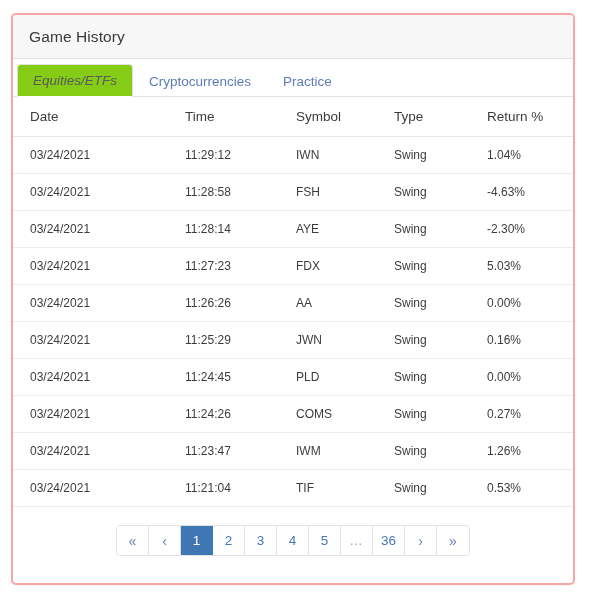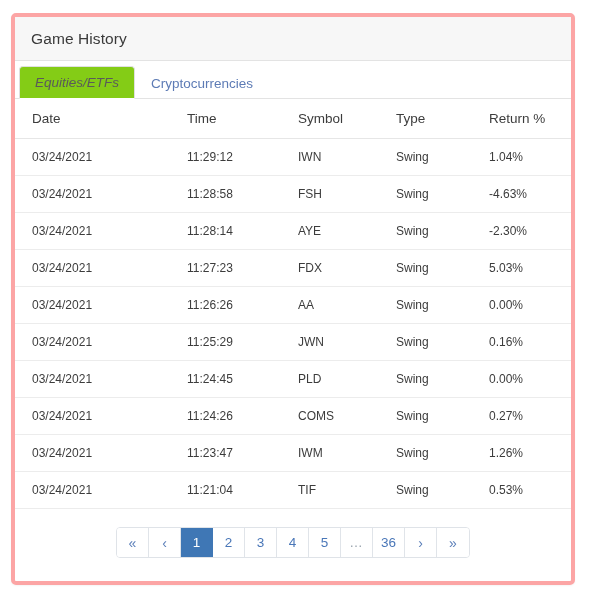--- a/index.html
+++ b/index.html
@@ -20,21 +20,21 @@
     background: #ffffff;
   }
 
   .card {
     position: absolute;
     left: 11px;
     top: 13px;
     width: 564px;
     height: 572px;
     background: #ffffff;
-    border: 4px solid #fca5a5;
+    border: 2px solid #fca5a5;
     border-radius: 5px;
     box-shadow: 0 1px 2px rgba(0,0,0,0.045);
     box-sizing: border-box;
     overflow: hidden;
   }
 
   .card-header {
     height: 44px;
     background: #f7f7f7;
     border-bottom: 1px solid #e3e3e3;
@@ -184,20 +184,21 @@
 
     <div class="card-header">
       <span class="card-title">Game History</span>
     </div>
 
     <div class="card-body">
 
       <div class="tabs" id="tab-bar">
           <div class="tab active">Equities/ETFs</div>
           <div class="tab">Cryptocurrencies</div>
+          <div class="tab">Practice</div>
         </div>
 
       <table class="history">
         <thead>
           <tr id="header-row">
               <th class="col-date">Date</th>
               <th class="col-time">Time</th>
               <th class="col-symbol">Symbol</th>
               <th class="col-type">Type</th>
               <th class="col-return">Return %</th>

